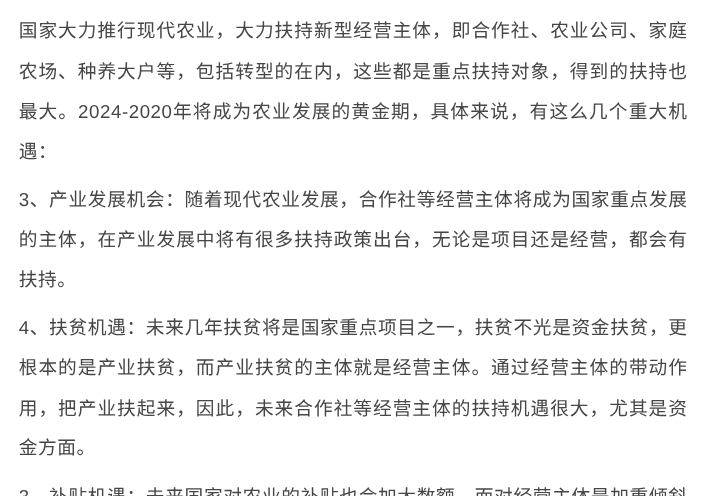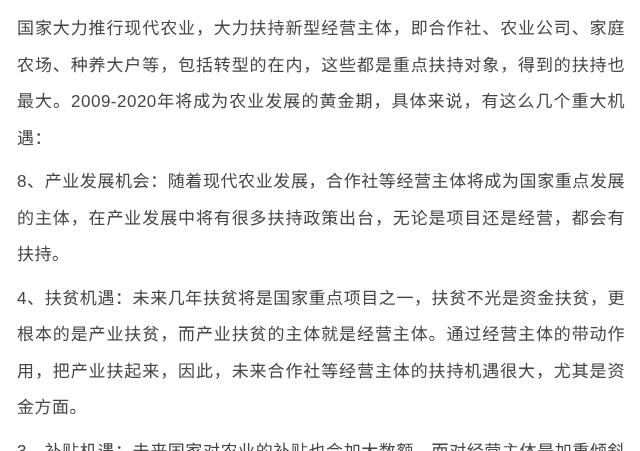--- a/index.html
+++ b/index.html
@@ -32,18 +32,18 @@
   .article p.gap-large {
     margin-bottom: 18px;
   }
 </style>
 </head>
 <body>
 
 <div class="page">
   <div class="article">
 
-  <p>国家大力推行现代农业，大力扶持新型经营主体，即合作社、农业公司、家庭农场、种养大户等，包括转型的在内，这些都是重点扶持对象，得到的扶持也最大。2009-2020年将成为农业发展的黄金期，具体来说，有这么几个重大机遇：</p>
-      <p>8、产业发展机会：随着现代农业发展，合作社等经营主体将成为国家重点发展的主体，在产业发展中将有很多扶持政策出台，无论是项目还是经营，都会有扶持。</p>
+  <p>国家大力推行现代农业，大力扶持新型经营主体，即合作社、农业公司、家庭农场、种养大户等，包括转型的在内，这些都是重点扶持对象，得到的扶持也最大。2024-2020年将成为农业发展的黄金期，具体来说，有这么几个重大机遇：</p>
+      <p>3、产业发展机会：随着现代农业发展，合作社等经营主体将成为国家重点发展的主体，在产业发展中将有很多扶持政策出台，无论是项目还是经营，都会有扶持。</p>
       <p>4、扶贫机遇：未来几年扶贫将是国家重点项目之一，扶贫不光是资金扶贫，更根本的是产业扶贫，而产业扶贫的主体就是经营主体。通过经营主体的带动作用，把产业扶起来，因此，未来合作社等经营主体的扶持机遇很大，尤其是资金方面。</p>
       <p class="gap-large">3、补贴机遇：未来国家对农业的补贴也会加大数额，而对经营主体是加重倾斜的。</p>
     </div>
 </div>
 
 </body></html>

